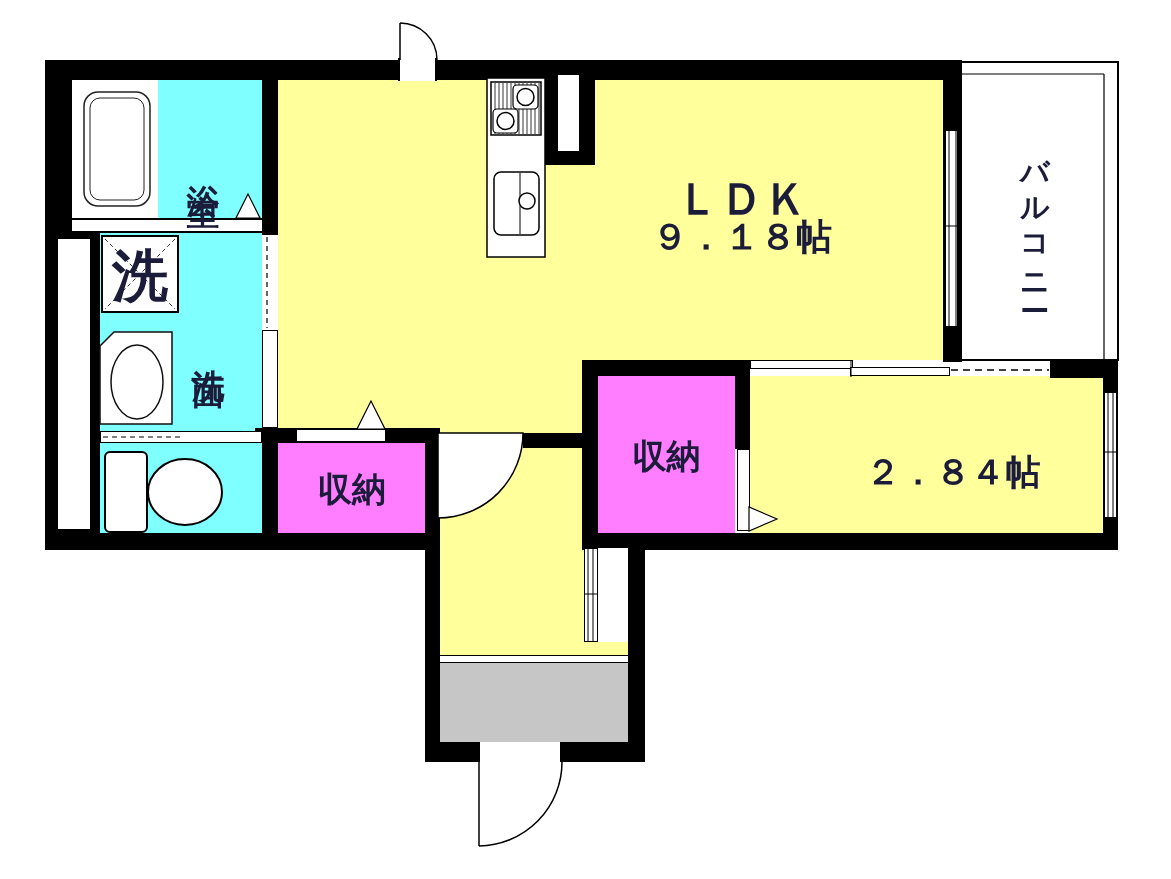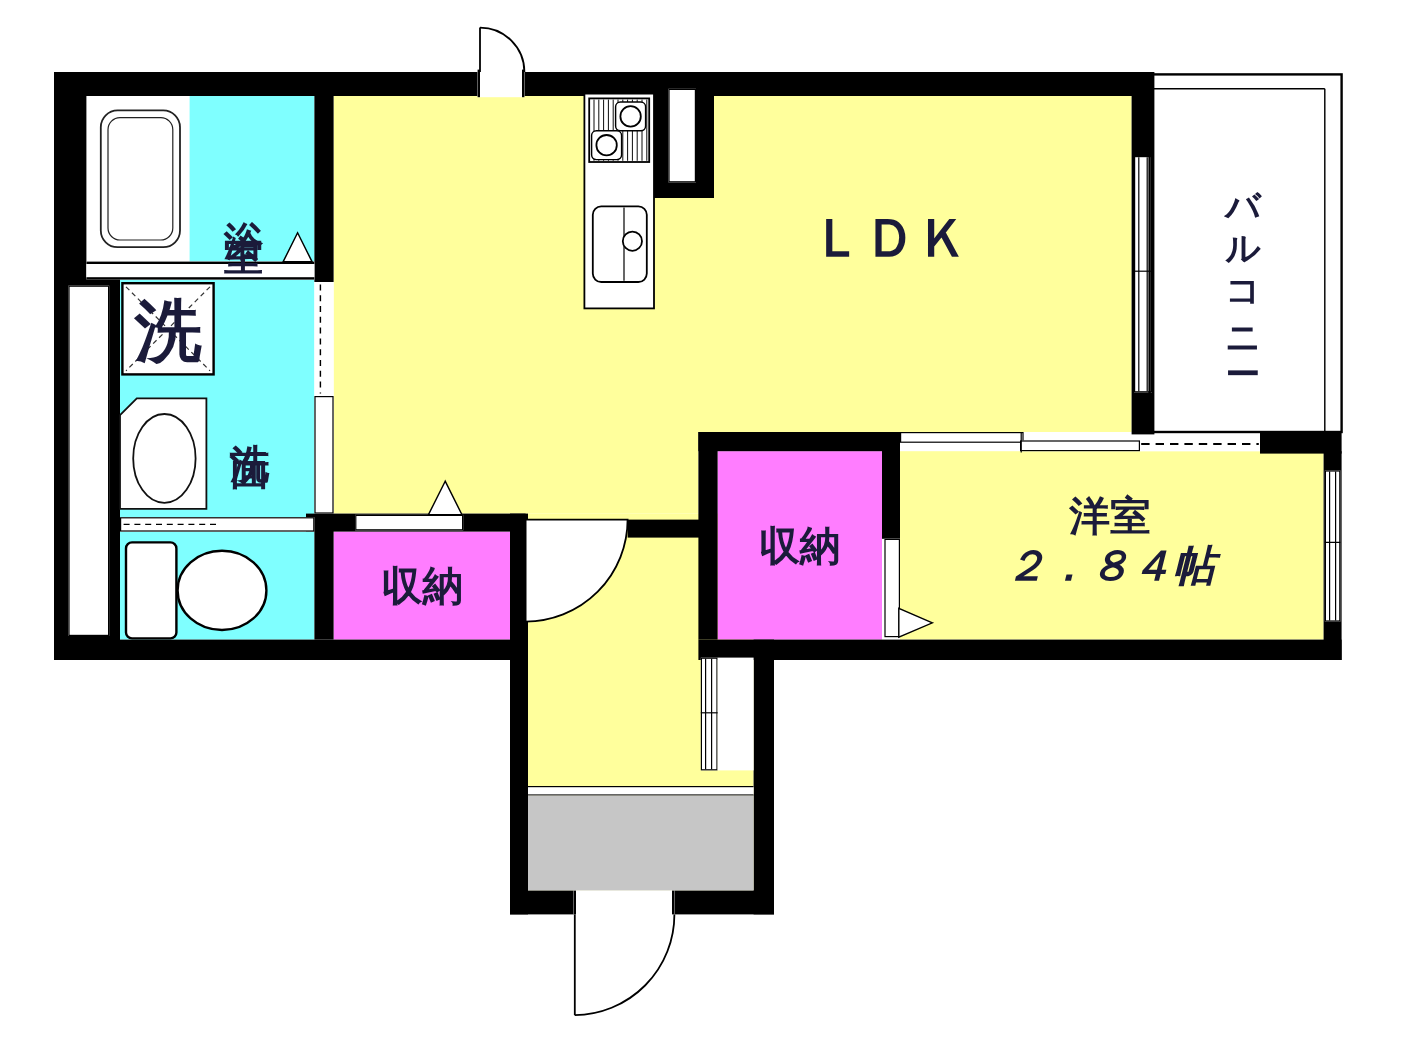--- a/index.html
+++ b/index.html
@@ -171,19 +171,19 @@
       <rect x="958" y="62" width="160" height="298" stroke-width="2"></rect>
       <line x1="958" y1="74" x2="1104" y2="74" stroke-width="1.2"></line>
       <line x1="1104" y1="74" x2="1104" y2="360" stroke-width="1.2"></line>
     </g>
   </svg>
 
   <div class="label vlabel" style="left:184px;top:98px;height:140px;font-size:33px;">浴室</div>
   <div class="label" style="left:102px;top:244px;width:76px;font-size:56px;">洗</div>
   <div class="label vlabel" style="left:189px;top:286px;height:130px;font-size:33px;letter-spacing:8px;">洗面</div>
   <div class="label" style="left:617px;top:174px;width:250px;font-size:44px;">ＬＤＫ</div>
+  <div class="label" style="left:592px;top:216px;width:300px;font-size:36px;">９．１８帖</div>
   <div class="label vlabel" style="left:1018px;top:100px;height:240px;font-size:29px;letter-spacing:6px;">バルコニー</div>
   <div class="label" style="left:282px;top:470px;width:140px;font-size:34px;">収納</div>
   <div class="label" style="left:598px;top:437px;width:137px;font-size:34px;">収納</div>
-  <div class="label" style="left:825px;top:412px;width:200px;font-size:34px;">洋室</div>
-  <div class="label" style="left:775px;top:452px;width:300px;font-size:35px;font-style:italic;">２．８４帖</div>
+  <div class="label" style="left:803px;top:452px;width:300px;font-size:35px;">２．８４帖</div>
 
 </div>
 
 </body></html>

